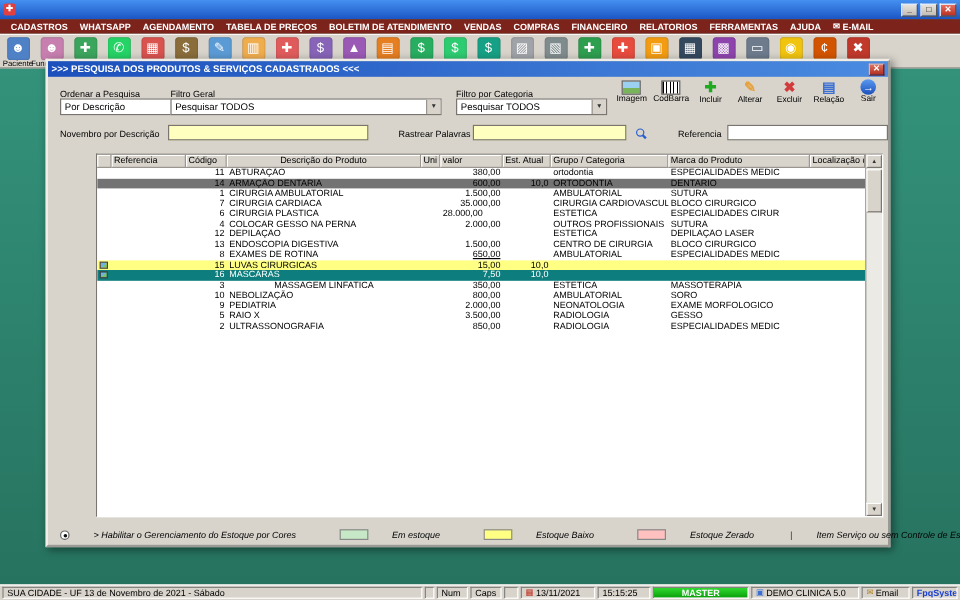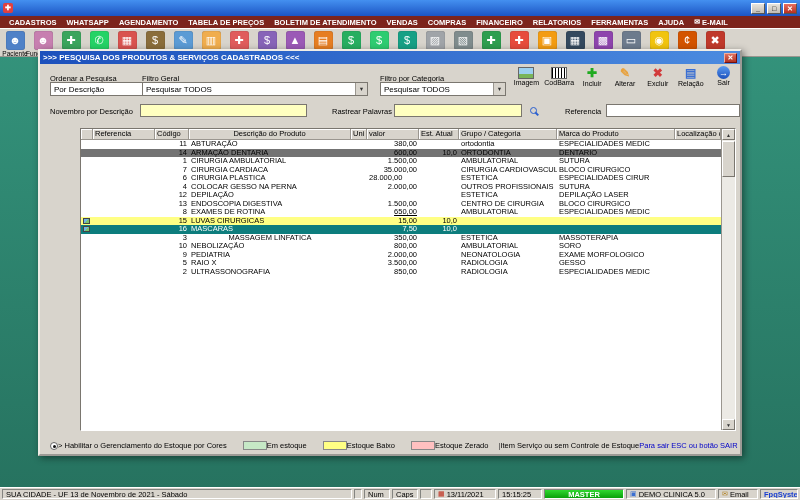--- a/index.html
+++ b/index.html
@@ -60,21 +60,21 @@
   .gbody{position:absolute;top:11px;left:0;right:14px;bottom:0;overflow:hidden;background:#fff;}
   .trow{display:flex;height:8.5px;cursor:pointer;}
   .tc{flex:0 0 auto;font-size:7.5px;line-height:8.5px;overflow:hidden;white-space:nowrap;padding:0 2px;}
   .thumb{width:7px;height:6px;margin-top:1px;background:linear-gradient(135deg,#6fb2e8 50%,#7ac36f 50%);border:1px solid #444;display:inline-block;}
   .vsb{position:absolute;top:0;right:0;bottom:0;width:14px;background:#eceae5;border-left:1px solid #9a968f;display:flex;flex-direction:column;}
   .sb-btn{height:11px;background:#d8d4cc;border:1px solid;border-color:#fff #7a766f #7a766f #fff;font-size:5px;display:flex;align-items:center;justify-content:center;color:#333;cursor:pointer;}
   .sb-btn.down{margin-top:auto;}
   .sb-thumb{height:36px;margin-top:1px;background:#d8d4cc;border:1px solid;border-color:#fff #7a766f #7a766f #fff;cursor:pointer;}
 
   
-  .legend{position:absolute;left:10px;right:8px;top:375px;height:13px;display:flex;align-items:center;font-size:7.5px;gap:0;white-space:nowrap;}
+  .legend{position:absolute;left:10px;right:8px;top:375px;height:13px;display:flex;align-items:center;font-size:7.5px;gap:20px;white-space:nowrap;font-style:italic;}
   .radio{width:8px;height:8px;border-radius:50%;background:#fff;border:1px solid #666;position:relative;flex:0 0 auto;cursor:pointer;}
   .radio::after{content:"";position:absolute;left:2px;top:2px;width:3px;height:3px;border-radius:50%;background:#111;}
   .swatch{width:24px;height:9px;border:1px solid #888;flex:0 0 auto;margin-left:16px;}
   .sep{margin-left:10px;color:#333;}
   .exit-hint{margin-left:auto;color:#0000c8;}
 
   
   .statusbar{position:absolute;left:0;right:0;bottom:0;height:13px;background:#d8d4cc;border-top:1px solid #fff;display:flex;gap:2px;padding:1px 2px;z-index:6;}
   .sb-panel{border:1px solid;border-color:#848480 #fff #fff #848480;font-size:7.5px;display:flex;align-items:center;gap:2px;padding:0 3px;overflow:hidden;white-space:nowrap;flex:0 0 auto;}
   .sb-panel.master{background:linear-gradient(180deg,#30d830,#0aa00a);color:#fff;font-weight:bold;justify-content:center;}

